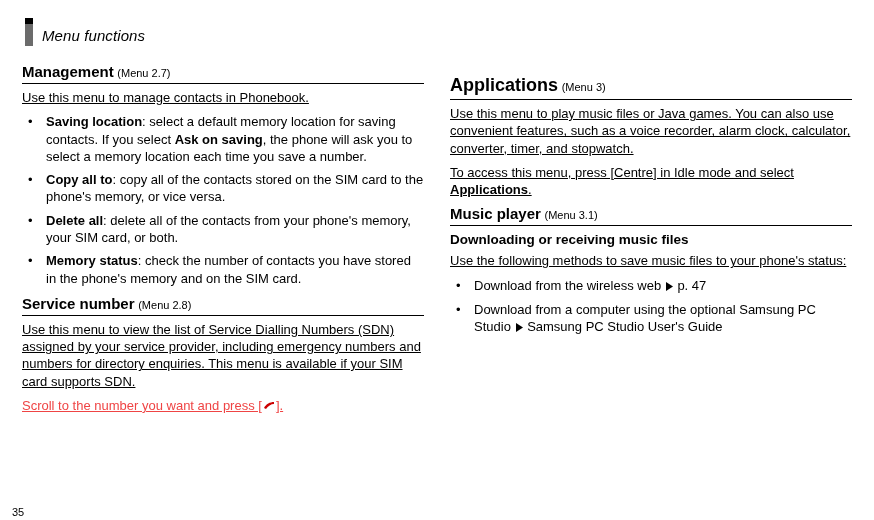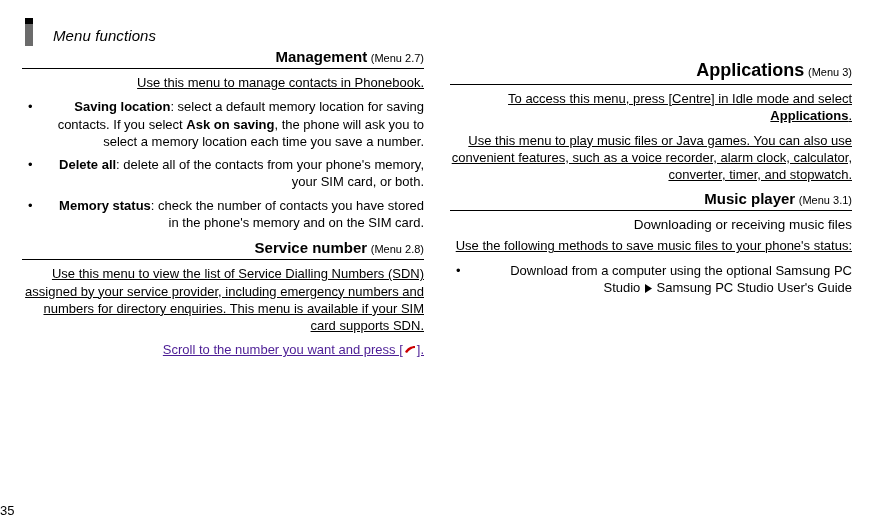--- a/index.html
+++ b/index.html
@@ -9,22 +9,22 @@
     font-family: Verdana, Geneva, sans-serif;
     font-size: 13px;
     color: #000;
     background: #fff;
     padding: 18px 22px 8px 22px;
     position: relative;
   }
   .page-header {
     display: flex;
     align-items: center;
-    gap: 17px;
-    margin-bottom: 2px;
+    gap: 6px;
+    margin-bottom: 17px;
   }
   .page-header-icon {
     display: inline-block;
     width: 14px;
     height: 28px;
     position: relative;
   }
   .page-header-icon .bar {
     position: absolute;
     left: 3px; top: 0;
@@ -40,42 +40,41 @@
   .page-header-text {
     font-style: italic;
     font-size: 15px;
     color: #000;
     letter-spacing: 0.1px;
     padding-top: 6px;
   }
   .columns {
     display: flex;
     gap: 26px;
-    text-align: right;
   }
   .col {
     width: 50%;
   }
   .rule {
     border: none;
     border-top: 1px solid #000;
     margin: 3px 0 4px 0;
   }
   .h-large {
     font-weight: bold;
     font-size: 18px;
     display: inline;
   }
   .h-mid {
     font-weight: bold;
     font-size: 15px;
     display: inline;
   }
   .h-small {
-    font-weight: normal;
+    font-weight: bold;
     font-size: 13.5px;
   }
   .menu-tag {
     font-size: 11px;
     font-weight: normal;
   }
   .para {
     margin: 5px 0 7px 0;
     line-height: 1.33;
     text-decoration: underline;
@@ -91,30 +90,30 @@
     margin-bottom: 6px;
     line-height: 1.33;
   }
   .bullets li::before {
     content: "•";
     position: absolute;
     left: 6px;
     top: 0;
   }
   .bold { font-weight: bold; }
-  .red { color: #4c1d95; }
+  .red { color: #ef4444; }
   .inline-icon {
     display: inline-block;
     vertical-align: -1px;
   }
   .page-num {
     position: absolute;
-    left: 0;
+    left: 12px;
     bottom: 2px;
-    font-size: 13px;
+    font-size: 11px;
   }
   .section-block { margin-top: 6px; }
 </style>
 </head>
 <body>
 
 <div class="page-header">
   <span class="page-header-icon">
     <span class="bar"></span>
       <span class="top"></span>
@@ -129,20 +128,23 @@
     <div class="section-block" style="margin-top:0;">
       <span class="h-mid">Management</span>
       <span class="menu-tag">(Menu 2.7)</span>
       <hr class="rule">
       <p class="para">Use this menu to manage contacts in Phonebook.</p>
       <ul class="bullets">
         <li>
           <span class="bold">Saving location</span><span>: select a default memory location for saving contacts. If you select </span><span class="bold">Ask on saving</span><span>, the phone will ask you to select a memory location each time you save a number.</span>
         </li>
         <li>
+          <span class="bold">Copy all to</span><span>: copy all of the contacts stored on the SIM card to the phone's memory, or vice versa.</span>
+        </li>
+        <li>
           <span class="bold">Delete all</span><span>: delete all of the contacts from your phone's memory, your SIM card, or both.</span>
         </li>
         <li>
           <span class="bold">Memory status</span><span>: check the number of contacts you have stored in the phone's memory and on the SIM card.</span>
         </li>
       </ul>
     </div>
 
     <div class="section-block">
       <span class="h-mid">Service number</span>
@@ -157,36 +159,43 @@
     </div>
 
   </div>
 
   <div class="col">
 
     <div class="section-block" style="margin-top:12px;">
       <span class="h-large">Applications</span>
       <span class="menu-tag">(Menu 3)</span>
       <hr class="rule">
+      <p class="para">Use this menu to play music files or Java games. You can also use convenient features, such as a voice recorder, alarm clock, calculator, converter, timer, and stopwatch.</p>
       <p class="para">
         <span>To access this menu, press [Centre] in Idle mode and select </span><span class="bold">Applications</span><span>.</span>
       </p>
-      <p class="para">Use this menu to play music files or Java games. You can also use convenient features, such as a voice recorder, alarm clock, calculator, converter, timer, and stopwatch.</p>
     </div>
 
     <div class="section-block">
       <span class="h-mid">Music player</span>
       <span class="menu-tag">(Menu 3.1)</span>
       <hr class="rule">
     </div>
 
     <div class="section-block">
       <p class="h-small">Downloading or receiving music files</p>
       <p class="para">Use the following methods to save music files to your phone's status:</p>
       <ul class="bullets">
+        <li>
+          <span>Download from the wireless web</span>
+          <span class="inline-icon"><svg width="9" height="9" viewBox="0 0 9 9">
+                <path d="M1 0 L8 4.5 L1 9 Z" fill="#000"></path>
+              </svg></span>
+          <span>p. 47</span>
+        </li>
         <li>
           <span>Download from a computer using the optional Samsung PC Studio</span>
           <span class="inline-icon"><svg width="9" height="9" viewBox="0 0 9 9">
                 <path d="M1 0 L8 4.5 L1 9 Z" fill="#000"></path>
               </svg></span>
           <span>Samsung PC Studio User's Guide</span>
         </li>
       </ul>
     </div>
 

